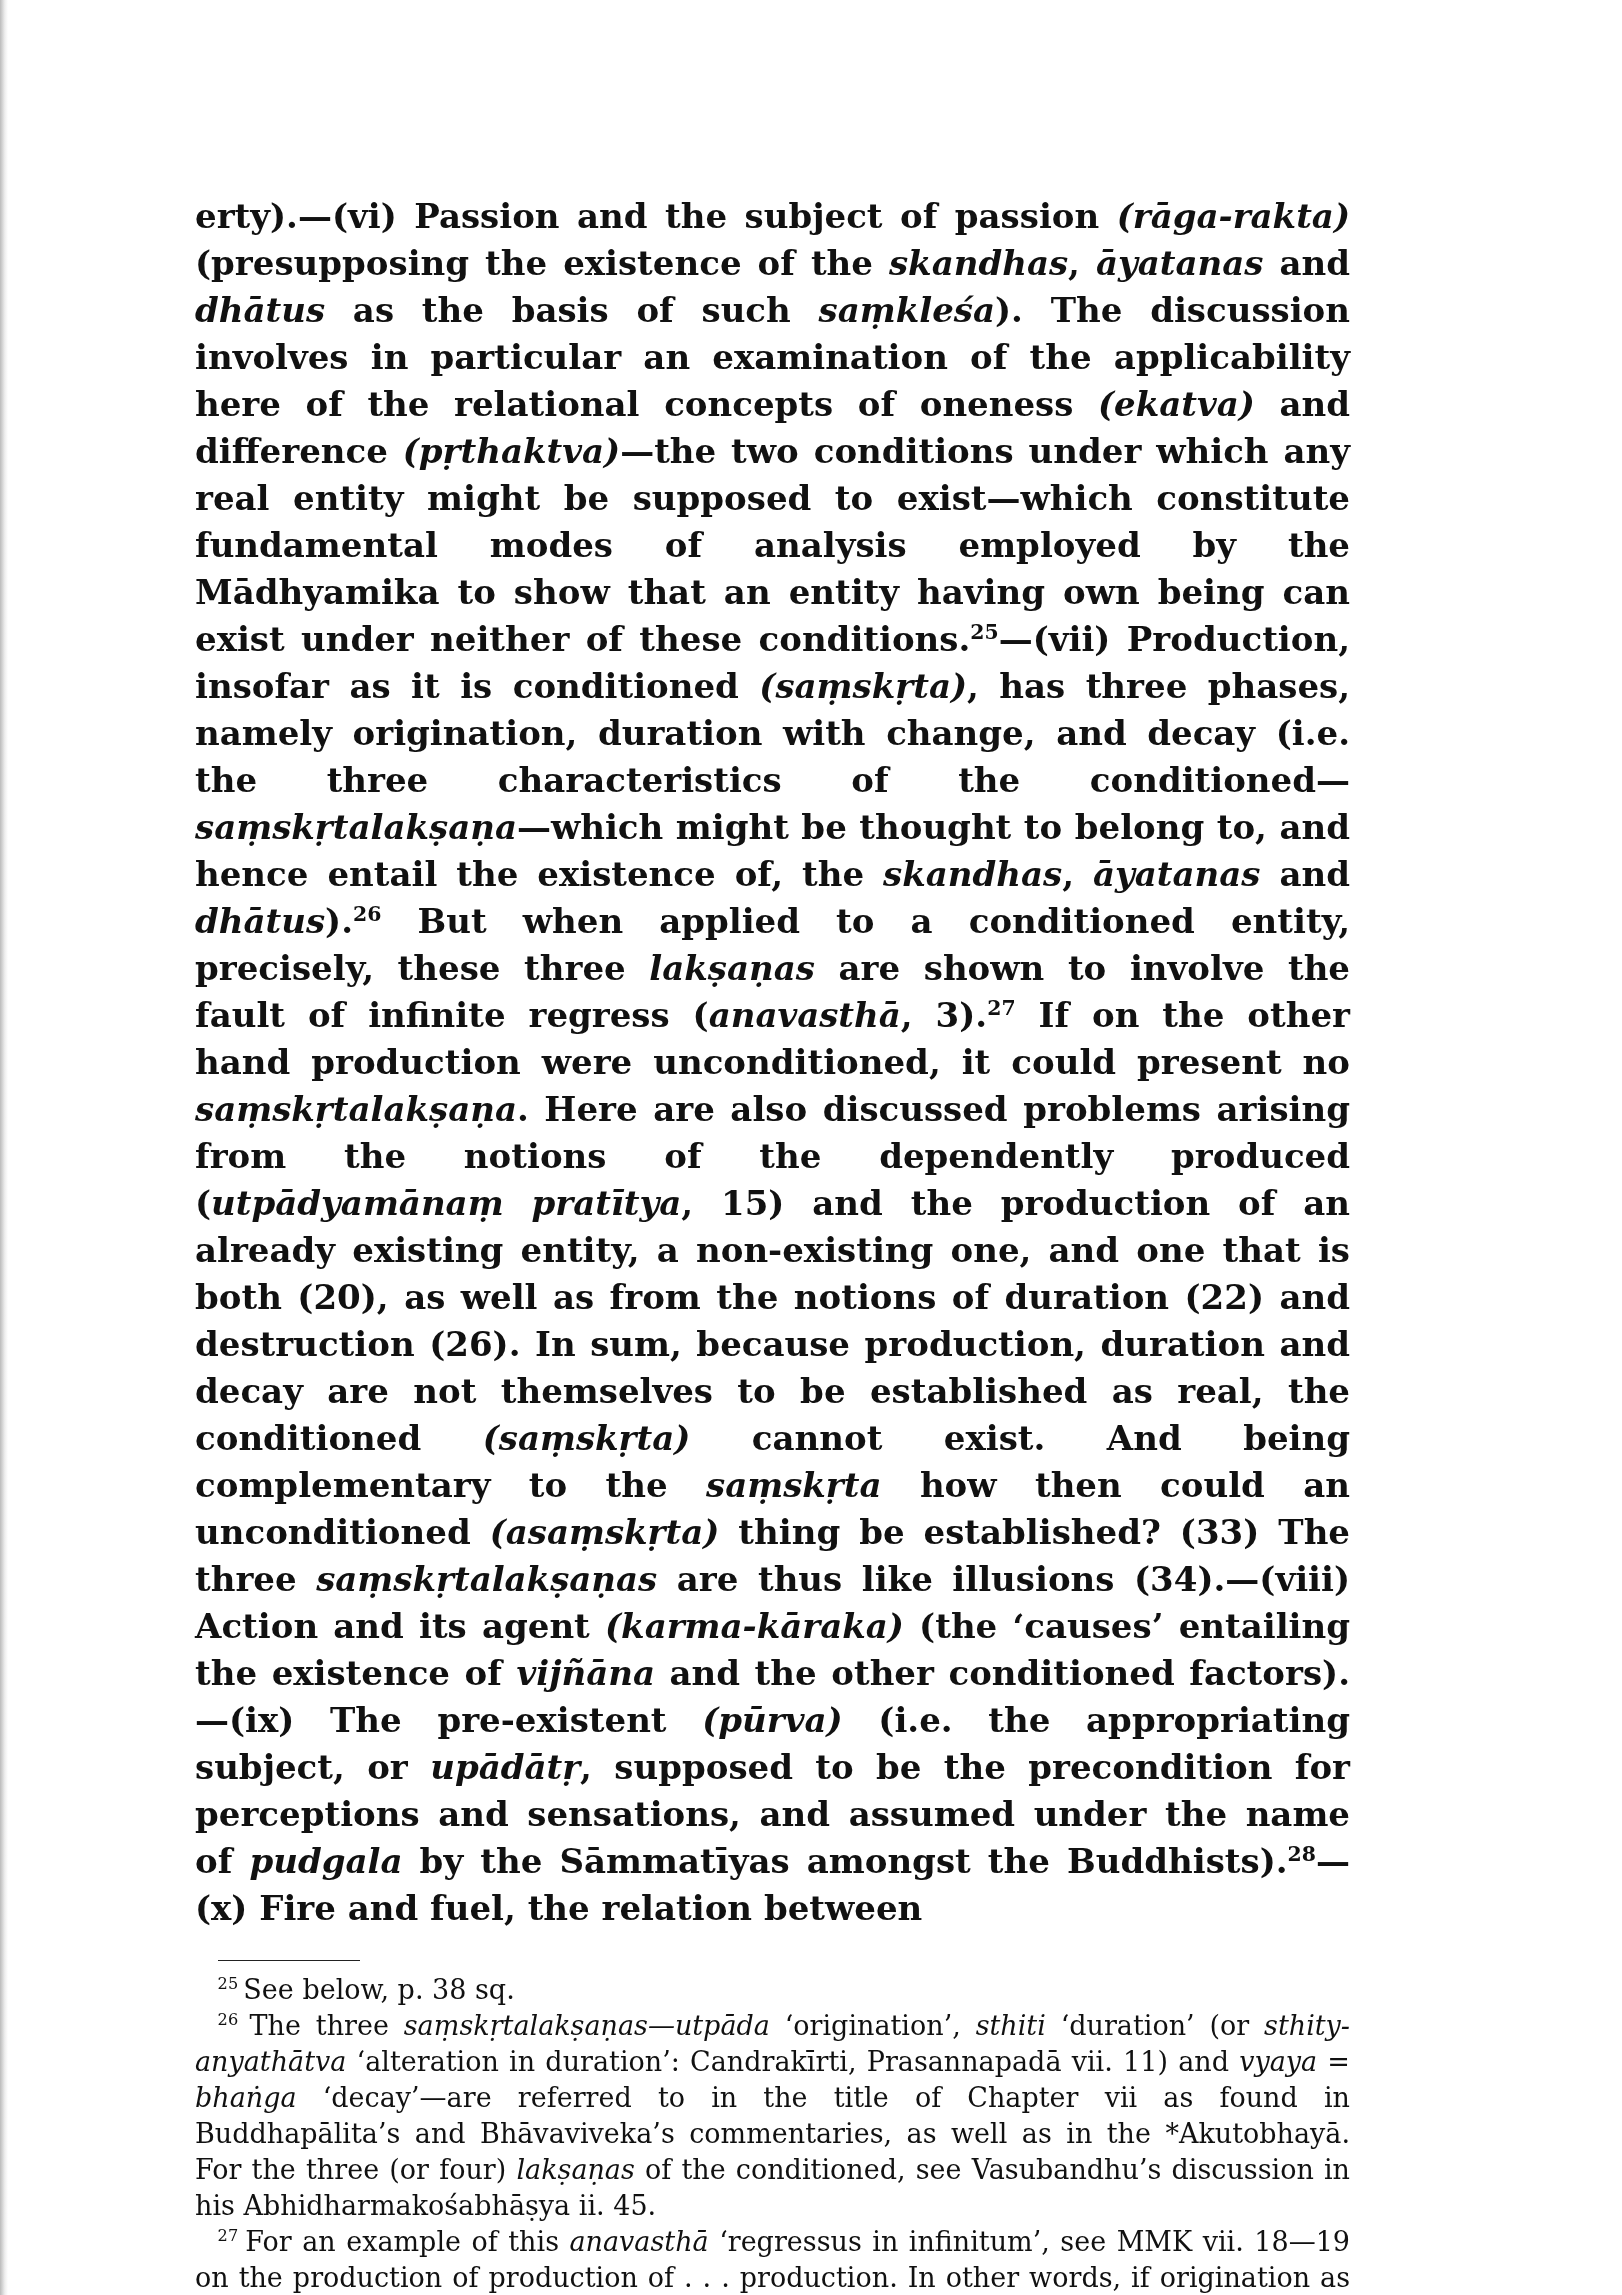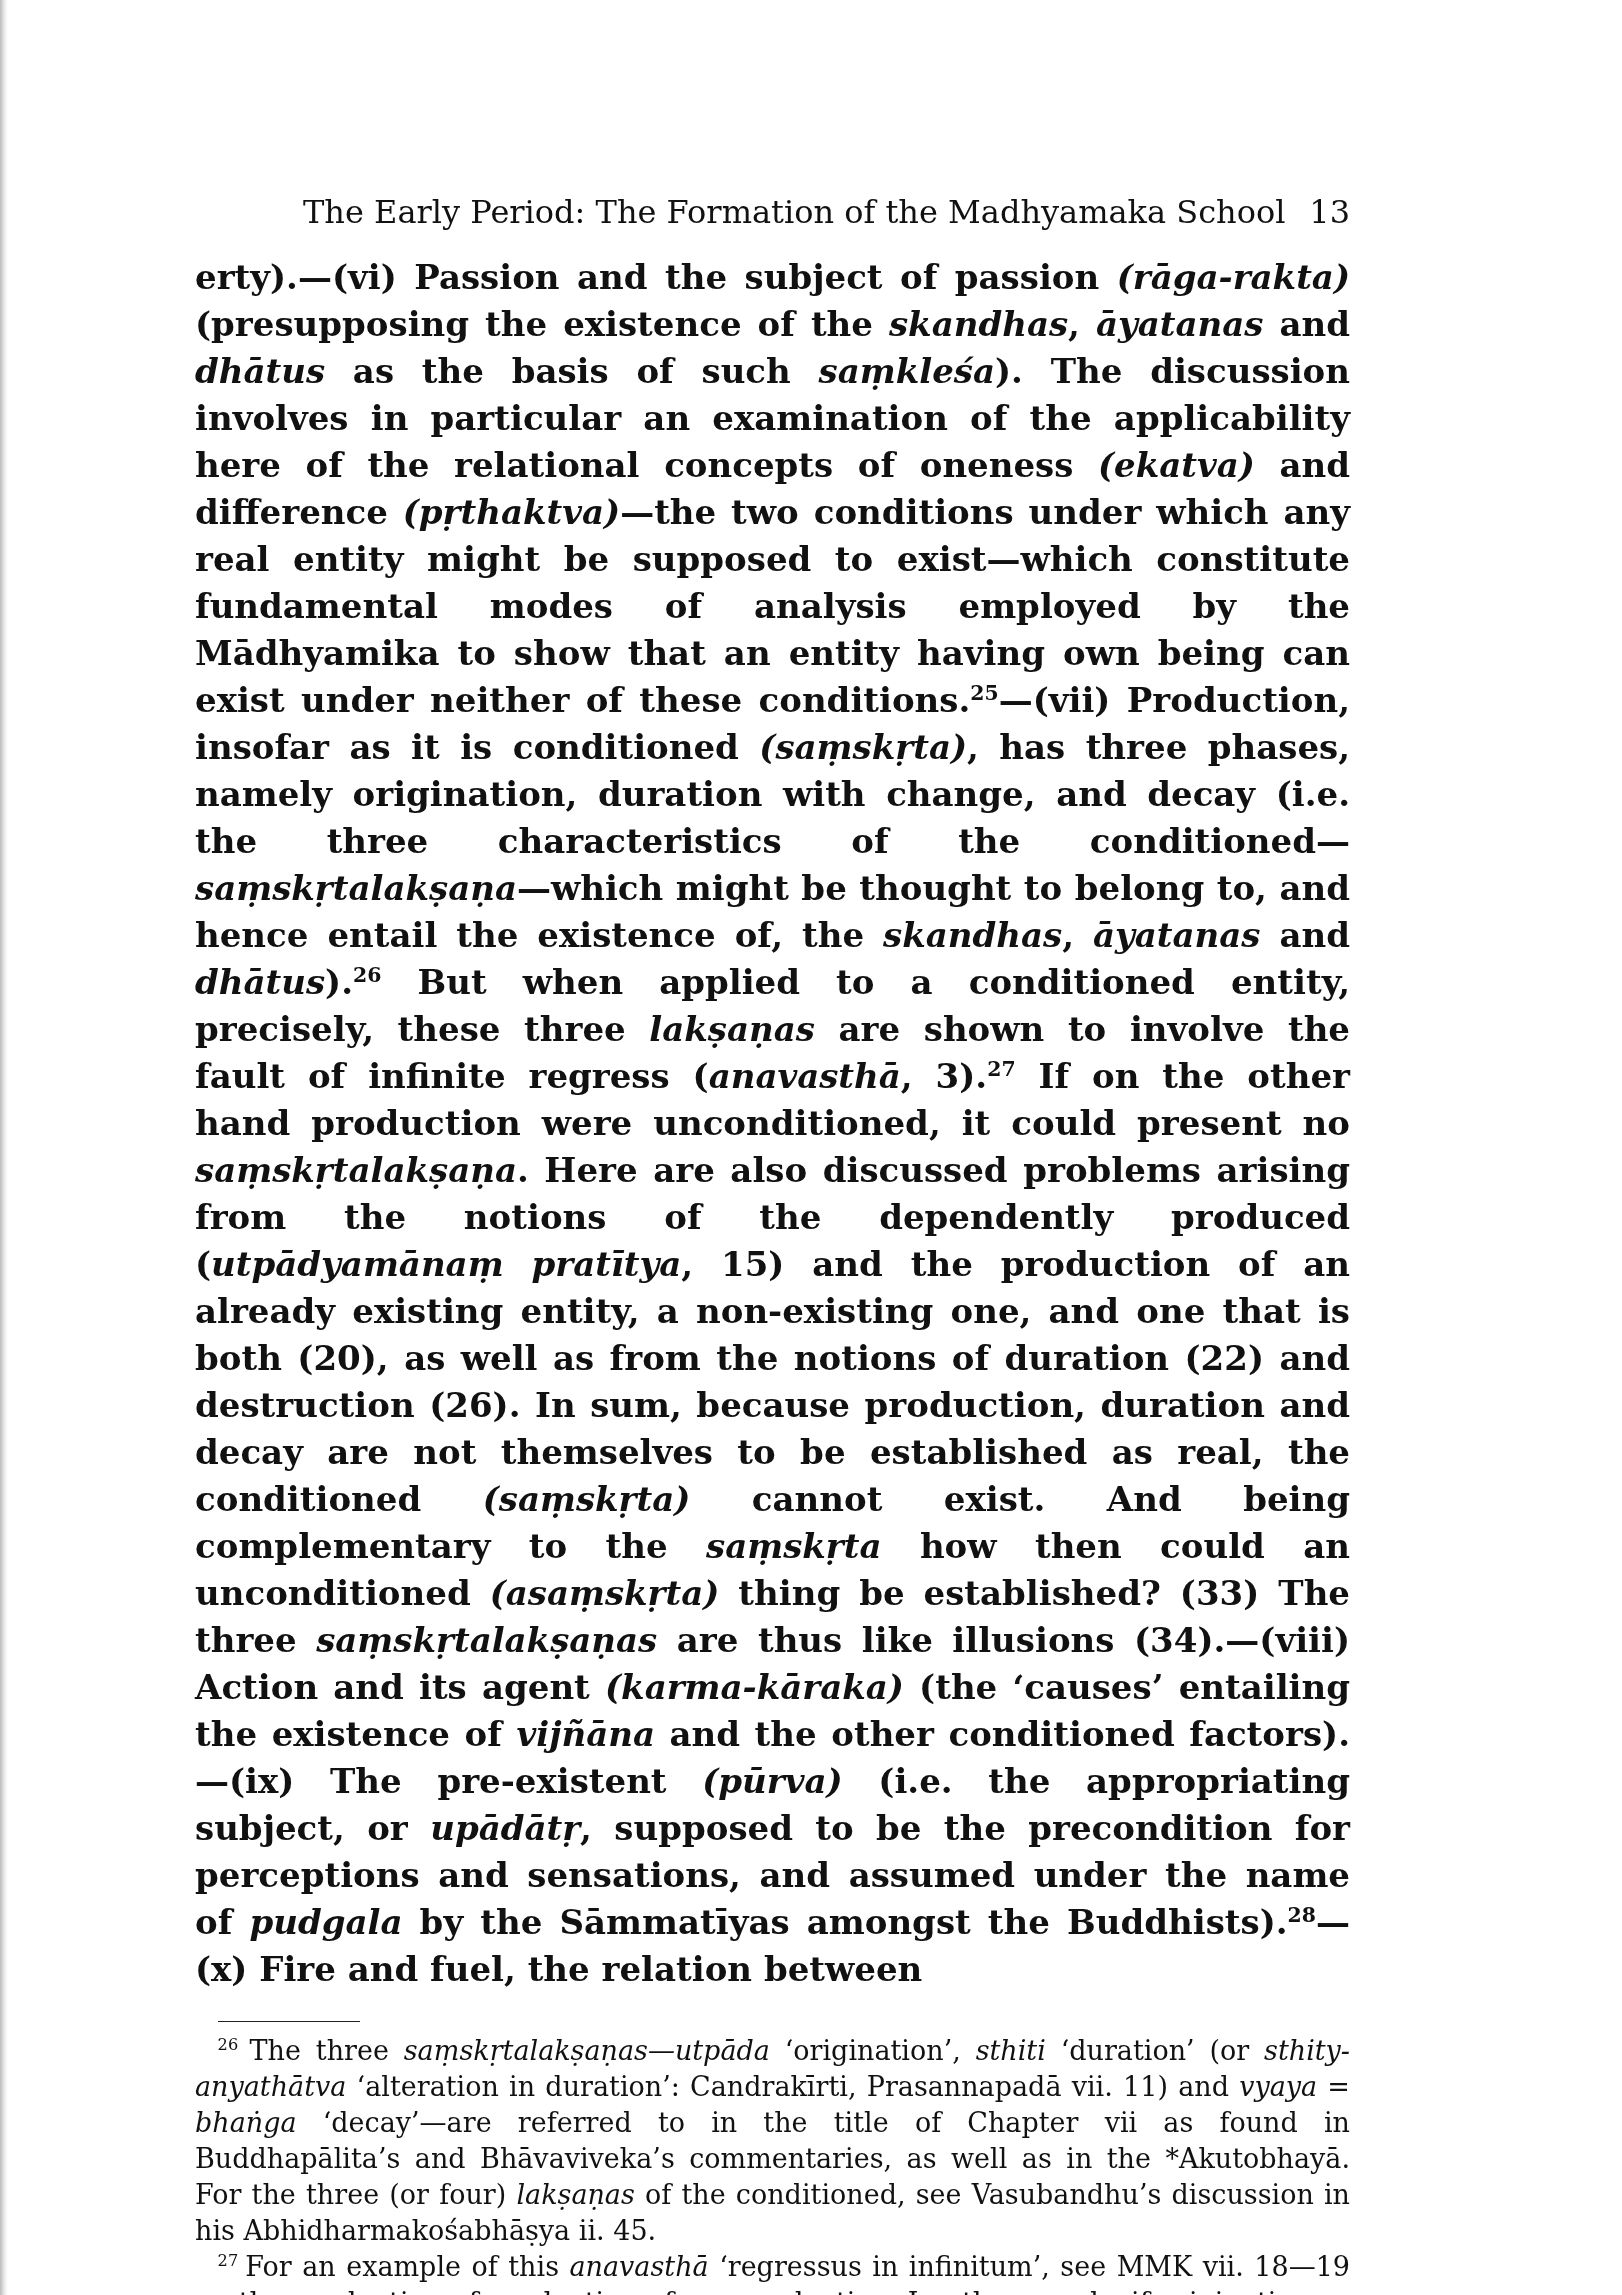--- a/index.html
+++ b/index.html
@@ -18,29 +18,26 @@
   i { font-style:italic; }
   .edge { position:absolute; left:0; top:0; width:8px; height:100%;
           background:linear-gradient(to right,#bbb,#eee 60%,#fff); }
 </style>
 </head>
 <body>
 
 <div class="edge"></div>
 
 <div class="page">
-  <div class="header">
-    <span class="title">The Early Period: The Formation of the Madhyamaka School</span>
-    <span>13</span>
-  </div>
 
   <div class="body-text">
     <p id="body-para">erty).—(vi) Passion and the subject of passion <i>(rāga-rakta)</i> (presupposing the existence of the <i>skandhas</i>, <i>āyatanas</i> and <i>dhātus</i> as the basis of such <i>saṃkleśa</i>). The discussion involves in particular an examination of the applicability here of the relational concepts of oneness <i>(ekatva)</i> and difference <i>(pṛthaktva)</i>—the two conditions under which any real entity might be supposed to exist—which constitute fundamental modes of analysis employed by the Mādhyamika to show that an entity having own being can exist under neither of these conditions.<sup>25</sup>—(vii) Production, insofar as it is conditioned <i>(saṃskṛta)</i>, has three phases, namely origination, duration with change, and decay (i.e. the three characteristics of the conditioned—<i>saṃskṛtalakṣaṇa</i>—which might be thought to belong to, and hence entail the existence of, the <i>skandhas</i>, <i>āyatanas</i> and <i>dhātus</i>).<sup>26</sup> But when applied to a conditioned entity, precisely, these three <i>lakṣaṇas</i> are shown to involve the fault of infinite regress (<i>anavasthā</i>, 3).<sup>27</sup> If on the other hand production were unconditioned, it could present no <i>saṃskṛtalakṣaṇa</i>. Here are also discussed problems arising from the notions of the dependently produced (<i>utpādyamānaṃ pratītya</i>, 15) and the production of an already existing entity, a non-existing one, and one that is both (20), as well as from the notions of duration (22) and destruction (26). In sum, because production, duration and decay are not themselves to be established as real, the conditioned <i>(saṃskṛta)</i> cannot exist. And being complementary to the <i>saṃskṛta</i> how then could an unconditioned <i>(asaṃskṛta)</i> thing be established? (33) The three <i>saṃskṛtalakṣaṇas</i> are thus like illusions (34).—(viii) Action and its agent <i>(karma-kāraka)</i> (the ‘causes’ entailing the existence of <i>vijñāna</i> and the other conditioned factors).—(ix) The pre-existent <i>(pūrva)</i> (i.e. the appropriating subject, or <i>upādātṛ</i>, supposed to be the precondition for perceptions and sensations, and assumed under the name of <i>pudgala</i> by the Sāmmatīyas amongst the Buddhists).<sup>28</sup>—(x) Fire and fuel, the relation between</p>
   </div>
 
   <div class="rule"></div>
 
   <div class="notes" id="notes">
+      <p><sup>25 </sup>See below, p. 38 sq.</p>
       <p><sup>26 </sup>The three <i>saṃskṛtalakṣaṇas—utpāda</i> ‘origination’, <i>sthiti</i> ‘duration’ (or <i>sthity-anyathātva</i> ‘alteration in duration’: Candrakīrti, Prasannapadā vii. 11) and <i>vyaya</i> = <i>bhaṅga</i> ‘decay’—are referred to in the title of Chapter vii as found in Buddhapālita’s and Bhāvaviveka’s commentaries, as well as in the *Akutobhayā. For the three (or four) <i>lakṣaṇas</i> of the conditioned, see Vasubandhu’s discussion in his Abhidharmakośabhāṣya ii. 45.</p>
       <p><sup>27 </sup>For an example of this <i>anavasthā</i> ‘regressus in infinitum’, see MMK vii. 18—19 on the production of production of . . . production. In other words, if origination as an entity is assumed, then the origination of the entity origination has also to be assumed, and so on <i>ad infinitum</i>. See also Nāgārjuna’s Vigrahavyāvartanī 32, where the problem of infinite regress is shown to arise in connexion with the establishment of an object of correct knowledge <i>(prameya)</i> by means of something else known as the means of correct knowledge , which then itself requires to be established by still another , and so on infinitely.— The  ‘fault of infinite regress’ is noticed by Candrakīrti (Prasannapadā vii. 3), as well as by Vasubandhu (Abhidharmakośabhāṣya ii. 45—46) who, following the Sautrāntika view, points out the problem posed by the notion of , etc.</p>
     </div>
 </div>
 
 
 </body></html>

